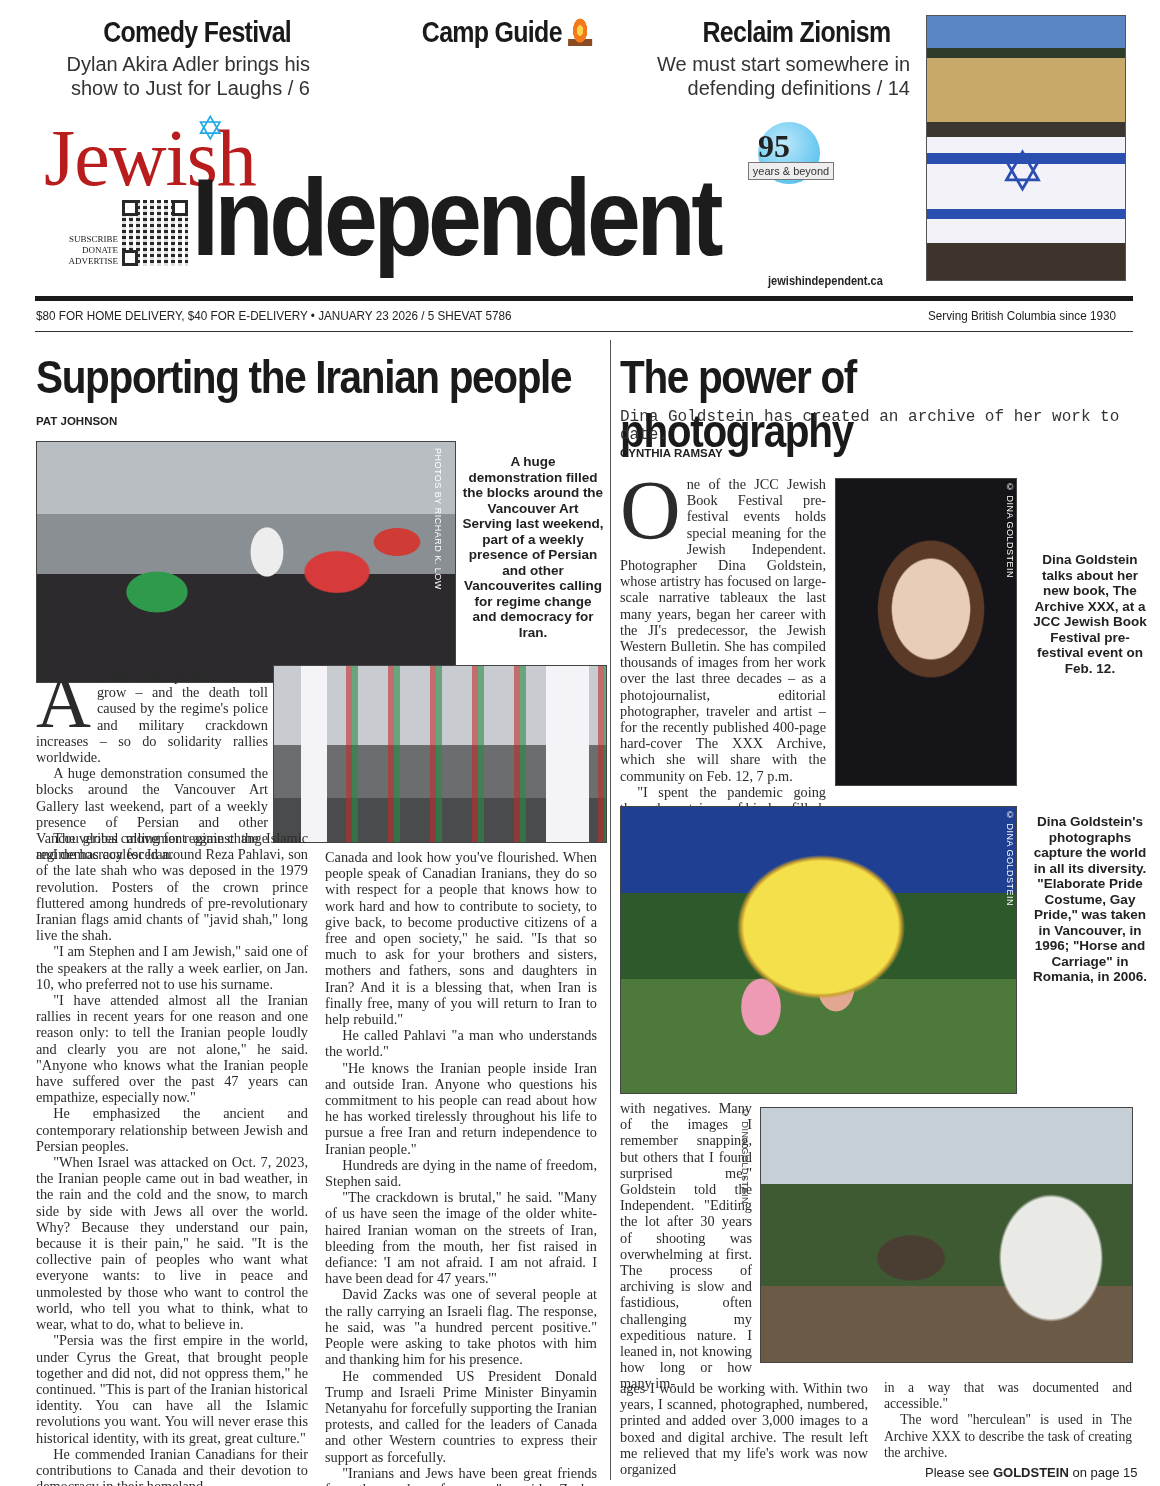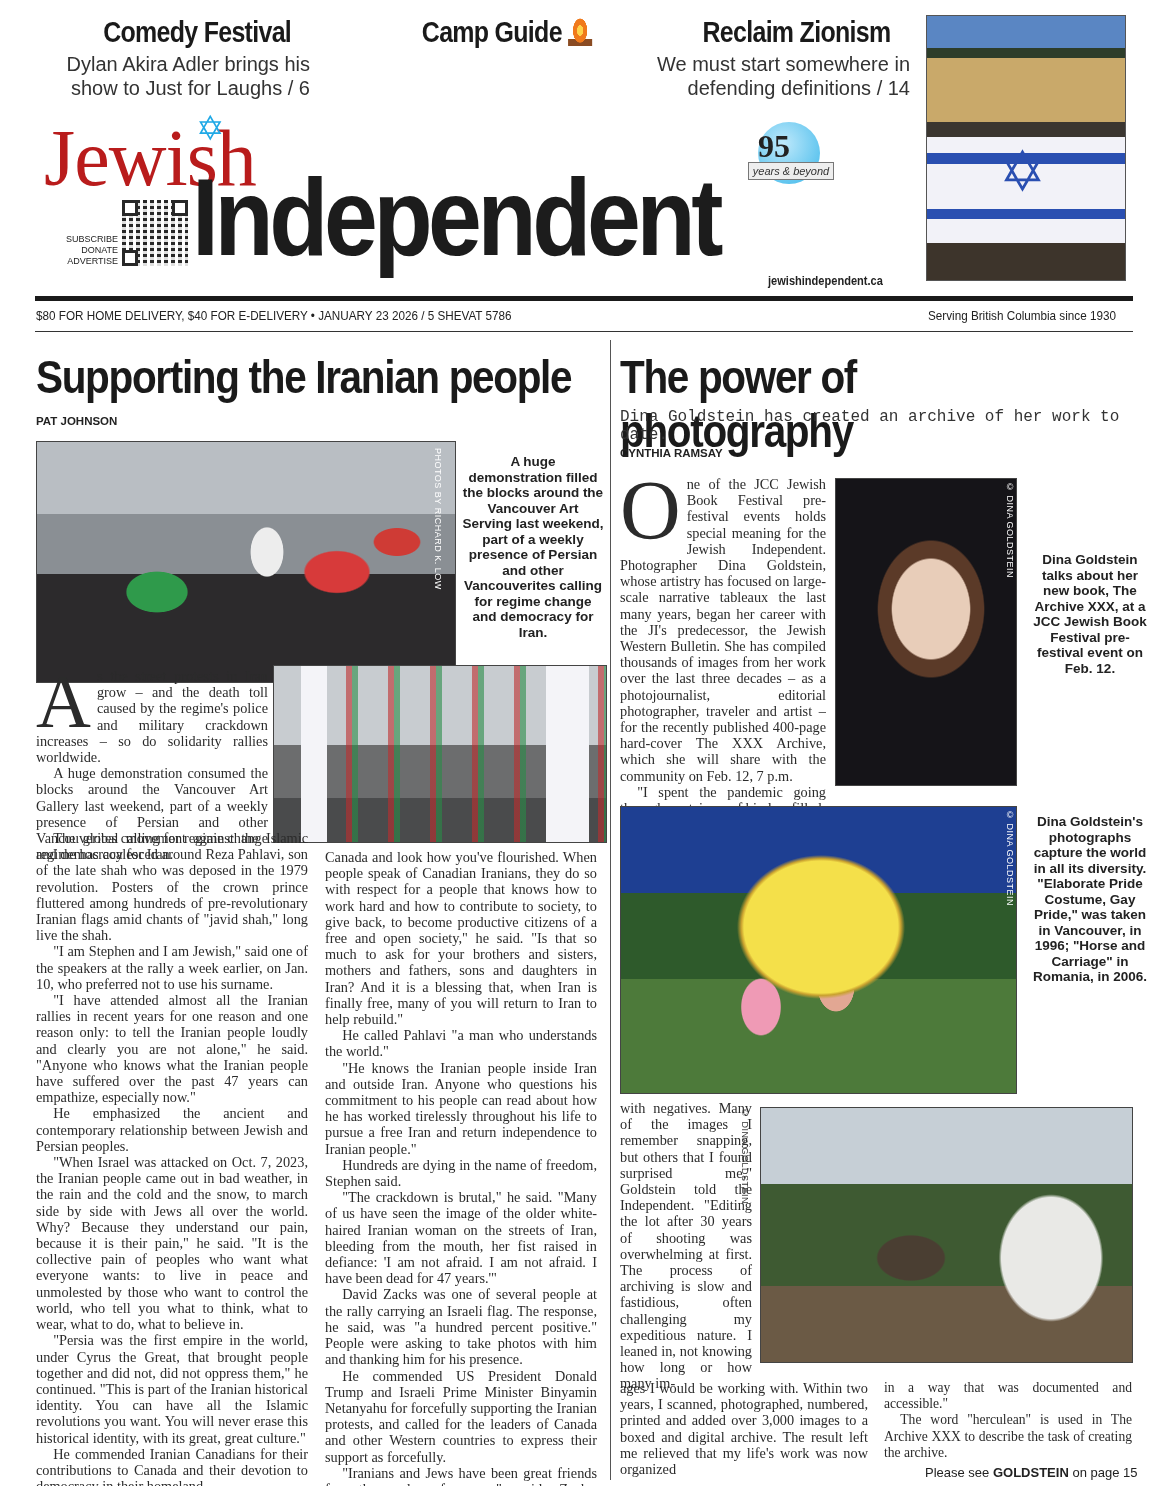--- a/index.html
+++ b/index.html
@@ -10,23 +10,23 @@
   .teaser{position:absolute;top:12px;text-align:right}
   .teaser h2{font-family:"Liberation Sans",sans-serif;font-weight:bold;font-size:29px;letter-spacing:-0.8px;transform:scaleX(0.86);color:#1a1a1a;line-height:40px}
   .teaser p{font-family:"Liberation Sans",sans-serif;font-size:20px;line-height:24px;color:#333}
   
   .jewish{position:absolute;left:44px;top:118px;font-family:"Liberation Serif",serif;font-size:80px;color:#b91c1c;line-height:80px;letter-spacing:-1px}
   .indep{position:absolute;left:192px;top:162px;font-family:"Liberation Sans",sans-serif;font-weight:bold;font-size:110px;line-height:110px;letter-spacing:-5px;color:#1c1c1c;transform:scaleX(0.88);transform-origin:left top}
   .qr{position:absolute;left:122px;top:200px;width:66px;height:66px;background:
      repeating-linear-gradient(90deg,#111 0 4px,#fff 4px 7px),#fff;opacity:.9}
   .qr::before{content:"";position:absolute;inset:0;background:repeating-linear-gradient(0deg,rgba(255,255,255,.85) 0 3px,transparent 3px 6px)}
   .qr .c{position:absolute;width:16px;height:16px;border:3px solid #111;background:#fff;z-index:2}
-  .sub-links{position:absolute;left:60px;top:234px;font-family:Liberation Sans, sans-serif;font-size:9px;line-height:11px;text-align:right;width:58px;color:#222}
+  .sub-links{position:absolute;left:60px;top:234px;font-family:Liberation Serif, serif;font-size:9px;line-height:11px;text-align:right;width:58px;color:#222}
   .badge{position:absolute;left:758px;top:122px;width:62px;height:62px;border-radius:50%;background:radial-gradient(circle at 40% 35%,#bfe9fb,#3bb7ea);font-family:"Liberation Serif",serif;font-weight:bold;font-size:32px;line-height:48px;color:#222}
-  .ribbon{position:absolute;left:748px;top:162px;width:86px;height:18px;background:#eee;border:1px solid #777;font-family:"Liberation Sans",sans-serif;font-style:italic;font-size:11px;text-align:center;line-height:16px;color:#333}
+  .ribbon{position:absolute;left:748px;top:162px;width:86px;height:18px;background:#eee;border:1px solid #777;font-family:"Liberation Sans",sans-serif;font-size:11px;text-align:center;line-height:16px;color:#333}
   .url{position:absolute;left:768px;top:273px;font-family:"Liberation Sans",sans-serif;font-weight:bold;font-size:13px;transform:scaleX(.85);transform-origin:left;color:#222}
   .wall-photo{position:absolute;left:926px;top:15px;width:200px;height:266px;border:1px solid #555;overflow:hidden;
      background:linear-gradient(#5a86c3 0 12%,#2d3d2a 12% 16%,#c9a96a 16% 40%,#3b3630 40% 46%,#f2f2f8 46% 52%,#2a4fb1 52% 56%,#f2f2f8 56% 73%,#2a4fb1 73% 77%,#f2f2f8 77% 86%,#3d342b 86%)}
   .wall-photo .star{position:absolute;left:72px;top:128px;font-size:56px;color:#2a4fb1;line-height:56px}
   
   .rule-thick{position:absolute;left:35px;top:296px;width:1098px;height:5px;background:#1a1a1a}
   .rule-thin{position:absolute;left:35px;top:331px;width:1098px;height:1px;background:#333}
   .dateline{position:absolute;top:308px;font-family:"Liberation Sans",sans-serif;font-size:13px;color:#222;transform:scaleX(.9);transform-origin:left}
   .vdiv{position:absolute;left:610px;top:340px;width:1px;height:1140px;background:#555}
   

